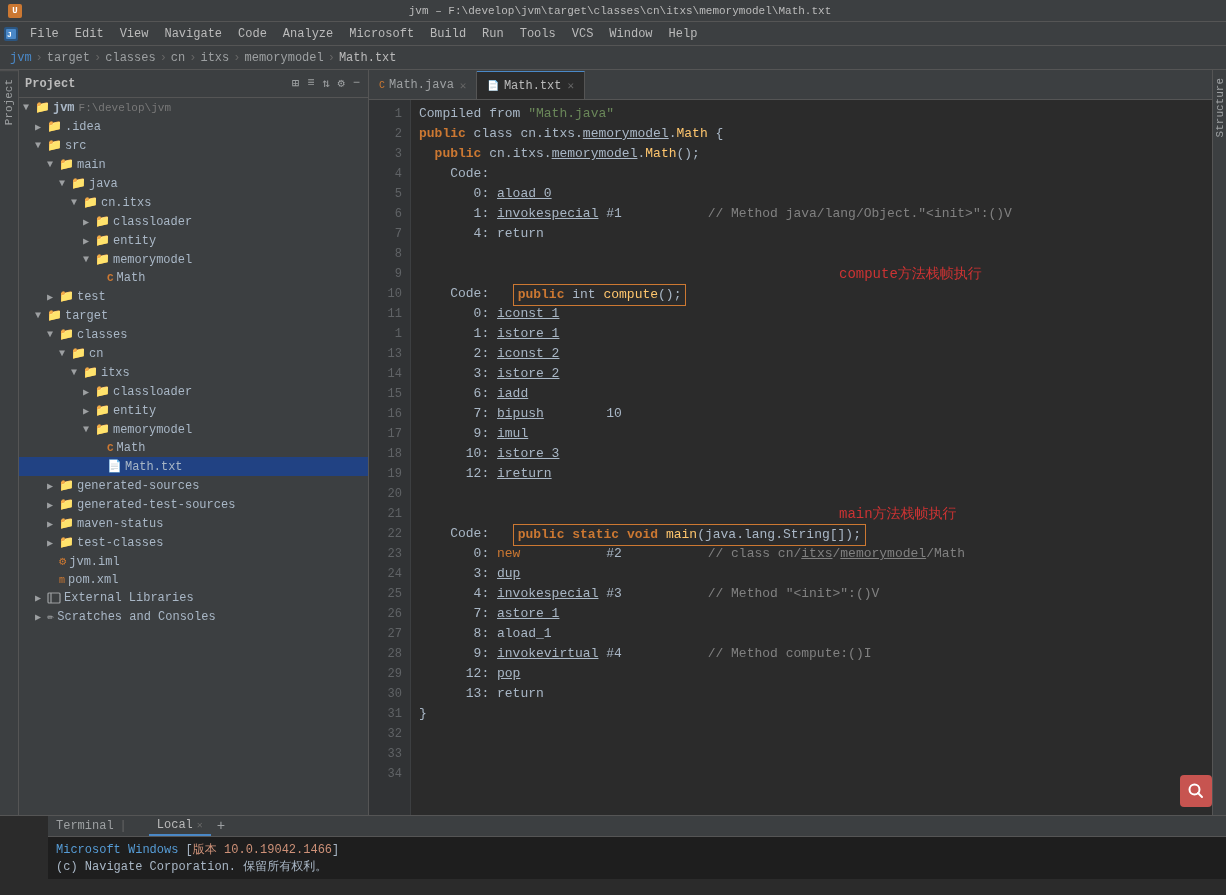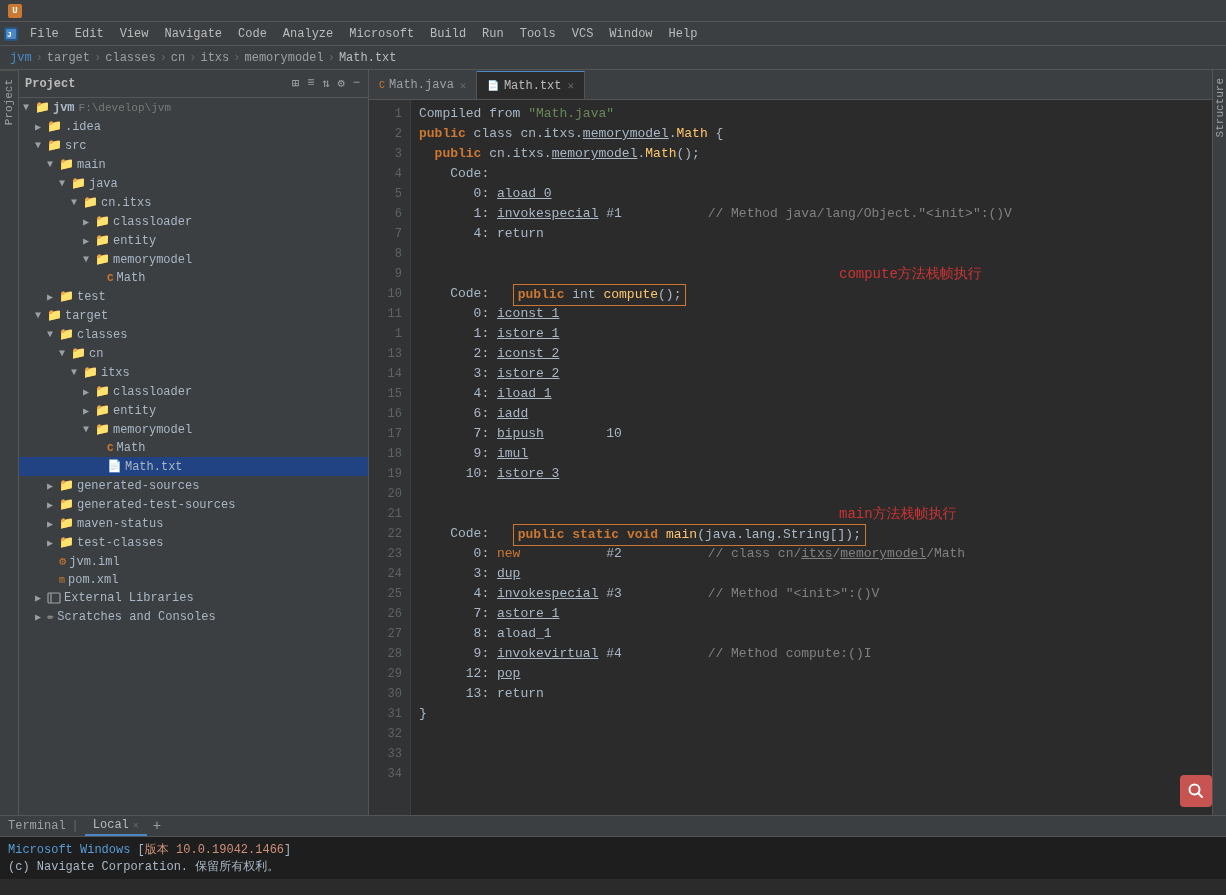--- a/index.html
+++ b/index.html
@@ -47,23 +47,23 @@
     #editor-content { flex: 1; display: flex; overflow-y: auto; background: #2b2b2b; font-family: 'Consolas', 'Courier New', monospace; font-size: 13px; line-height: 20px; }
     #line-numbers { padding: 4px 8px; text-align: right; color: #606366; background: #313335; min-width: 42px; user-select: none; border-right: 1px solid #3d3f41; }
     #line-numbers div { height: 20px; font-size: 12px; }
     #code-area { padding: 4px 8px; flex: 1; position: relative; overflow: hidden; }
     #code-area .code-line { height: 20px; white-space: pre; font-size: 13px; }
 
     .kw { color: #cc7832; font-weight: bold; }
     .comment { color: #808080; }
 
     
-    #bottom-panel { background: #2b2b2b; border-top: 1px solid #555; height: 56px; display: flex; flex-direction: column; }
+    #bottom-panel { background: #2b2b2b; border-top: 1px solid #555; height: 56px; display: flex; flex-direction: column; padding-left: 48px; }
     #terminal-tabs { background: #3c3f41; height: 26px; display: flex; align-items: center; padding: 0 8px; border-bottom: 1px solid #555; }
-    .terminal-tab { font-size: 12px; color: #9da0a2; padding: 2px 8px; cursor: pointer; display: flex; align-items: center; gap: 4px; }
+    .terminal-tab { font-size: 12px; color: #9da0a2; padding: 2px 8px; cursor: pointer; display: flex; align-items: center; gap: 4px; margin-left: 16px; }
     .terminal-tab .close-btn { color: #666; font-size: 10px; }
     .terminal-tab.active { color: #bbbbbb; border-bottom: 2px solid #4a88c7; }
     .terminal-plus { color: #9da0a2; cursor: pointer; margin-left: 6px; font-size: 14px; }
     #terminal-content { flex: 1; padding: 4px 8px; font-size: 12px; color: #00ff00; background: #1e1e1e; font-family: 'Consolas', 'Courier New', monospace; }
     #terminal-content .cmd1 { color: #569cd6; }
     #terminal-content .cmd2 { color: #ce9178; }
 
     
     #right-structure { width: 14px; background: #3c3f41; border-left: 1px solid #555; display: flex; align-items: flex-start; justify-content: center; }
 
@@ -80,20 +80,21 @@
   </style>
 </head>
 <body>
 
 <div id="app">
 
   <div id="titlebar">
     <div style="display:flex;align-items:center;gap:4px;">
       <div style="width:14px;height:14px;background:#cc7832;border-radius:2px;display:flex;align-items:center;justify-content:center;font-size:9px;color:white;font-weight:bold;">U</div>
     </div>
+    <div class="title-text">jvm – F:\develop\jvm\target\classes\cn\itxs\memorymodel\Math.txt</div>
   </div>
 
   <div id="menubar">
     <div style="width:14px;height:14px;margin-right:4px;background:#2b5580;border-radius:2px;display:flex;align-items:center;justify-content:center;">
       <svg width="10" height="10" viewBox="0 0 10 10">
           <rect width="10" height="10" fill="#4a88c7" rx="1"></rect>
           <text x="1" y="8" font-size="8" fill="white" font-weight="bold">J</text>
         </svg>
     </div>
     <div class="menu-item">File</div>
@@ -400,32 +401,32 @@
           <div class="code-line"><span style="color:#a9b7c6;">    Code:</span></div>
 
           <div class="code-line"><span style="color:#a9b7c6;">       0: </span><span style="color:#a9b7c6;text-decoration:underline;">iconst_1</span></div>
 
           <div class="code-line"><span style="color:#a9b7c6;">       1: </span><span style="color:#a9b7c6;text-decoration:underline;">istore_1</span></div>
 
           <div class="code-line"><span style="color:#a9b7c6;">       2: </span><span style="color:#a9b7c6;text-decoration:underline;">iconst_2</span></div>
 
           <div class="code-line"><span style="color:#a9b7c6;">       3: </span><span style="color:#a9b7c6;text-decoration:underline;">istore_2</span></div>
 
-          <div class="code-line"><span style="color:#a9b7c6;">       4: </span><span style="color:#a9b7c6;text-decoration:underline;">iload_1</span></div>
 
 
           <div class="code-line"><span style="color:#a9b7c6;">       6: </span><span style="color:#a9b7c6;text-decoration:underline;">iadd</span></div>
 
           <div class="code-line"><span style="color:#a9b7c6;">       7: </span><span style="color:#a9b7c6;text-decoration:underline;">bipush</span><span style="color:#a9b7c6;">        10</span></div>
 
           <div class="code-line"><span style="color:#a9b7c6;">       9: </span><span style="color:#a9b7c6;text-decoration:underline;">imul</span></div>
 
           <div class="code-line"><span style="color:#a9b7c6;">      10: </span><span style="color:#a9b7c6;text-decoration:underline;text-align:right;">istore_3</span></div>
 
 
+          <div class="code-line"><span style="color:#a9b7c6;">      12: </span><span style="color:#a9b7c6;text-decoration:underline;">ireturn</span></div>
 
           <div class="code-line"></div>
 
           <div class="code-line" style="position:relative;">
             <span style="border:1px solid #cc7832;display:inline-block;padding:0 4px;"><span class="kw">public</span><span style="color:#a9b7c6;"> </span><span class="kw">static</span><span style="color:#a9b7c6;"> </span><span class="kw">void</span><span style="color:#a9b7c6;"> </span><span style="color:#ffc66d;">main</span><span style="color:#a9b7c6;">(java.lang.String[]);</span></span>
             <span style="position:absolute;left:420px;top:0;color:#cc3333;font-size:14px;font-weight:normal;">main方法栈帧执行</span>
           </div>
 
           <div class="code-line"><span style="color:#a9b7c6;">    Code:</span></div>
 

